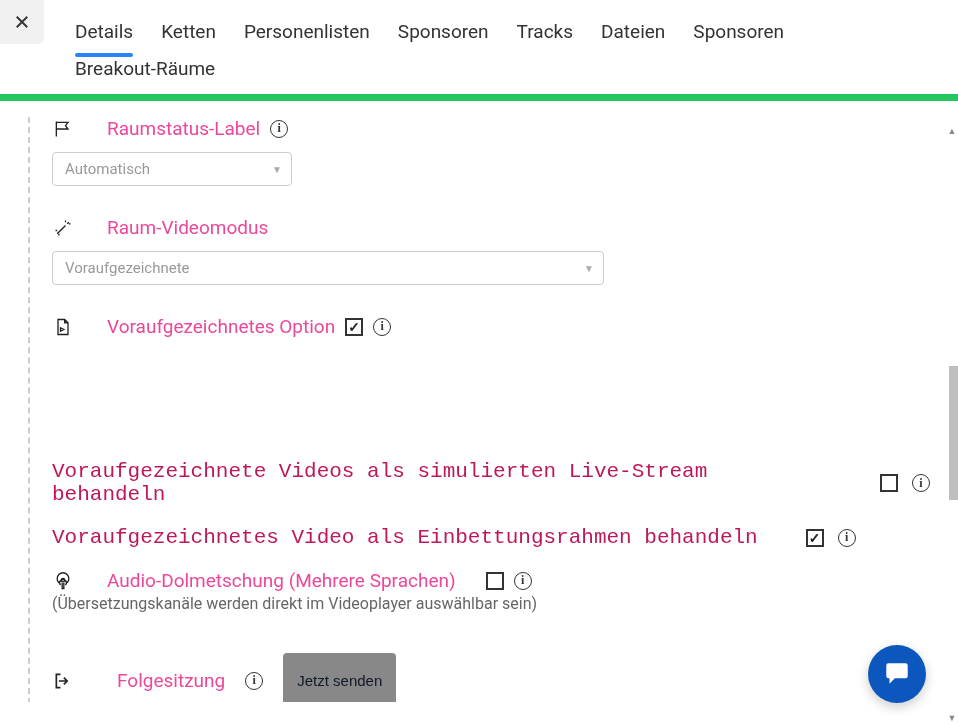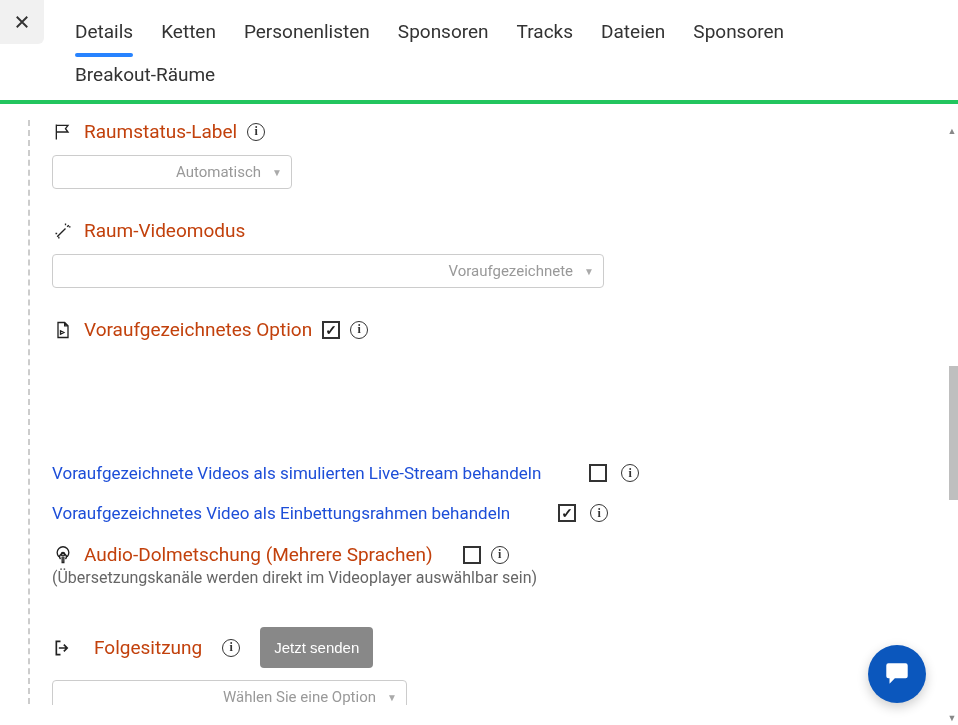--- a/index.html
+++ b/index.html
@@ -1,50 +1,50 @@
 <!DOCTYPE html>
 <html><head>
 <meta charset="utf-8">
 <style>
   * { box-sizing: border-box; margin: 0; padding: 0; }
   body { font-family: -apple-system, BlinkMacSystemFont, "Segoe UI", Roboto, "Helvetica Neue", Arial, sans-serif; background: #fff; width: 958px; height: 725px; overflow: hidden; position: relative; }
   
   .close-btn { position: absolute; top: 0; left: 0; width: 44px; height: 44px; background: #f1f1f1; border-bottom-right-radius: 6px; display: flex; align-items: center; justify-content: center; cursor: pointer; z-index: 10; }
   .close-btn svg { width: 18px; height: 18px; stroke: #333; stroke-width: 2.5; }
   
-  .tabs-container { border-bottom: 4px solid #22c55e; padding-left: 75px; padding-top: 20px; }
+  .tabs-container { border-bottom: 7px solid #22c55e; padding-left: 75px; padding-top: 20px; }
   .tabs { display: flex; flex-wrap: wrap; gap: 28px; }
   .tab { font-size: 19px; color: #333; padding-bottom: 14px; cursor: pointer; position: relative; }
   .tab.active::after { content: ''; position: absolute; bottom: 0; left: 0; right: 0; height: 4px; background: #2783ff; border-radius: 2px; }
-  .tab-row2 { margin-top: 6px; }
+  .tab-row2 { }
   
   .content { padding: 16px 28px 20px 28px; height: calc(725px - 124px); overflow-y: auto; position: relative; }
   .content-inner { border-left: 2px dashed #ccc; padding-left: 22px; }
   
   .section { margin-bottom: 30px; }
   .section-header { display: flex; align-items: center; gap: 10px; margin-bottom: 12px; }
   .section-icon { width: 22px; height: 22px; display: inline-flex; align-items: center; justify-content: center; flex-shrink: 0; }
   .section-icon svg { width: 20px; height: 20px; stroke: #222; fill: none; stroke-width: 1.6; }
-  .section-title { font-size: 19px; color: #c2410c; font-weight: 400; }
+  .section-title { font-size: 19px; color: #ec4899; font-weight: 400; margin-left: 23px; }
   .info-icon { width: 18px; height: 18px; border: 1.8px solid #333; border-radius: 50%; display: inline-flex; align-items: center; justify-content: center; font-size: 12px; font-weight: bold; color: #333; font-family: Georgia, serif; cursor: pointer; flex-shrink: 0; }
   
-  .select-wrap { position: relative; display: inline-block; text-align: right; }
+  .select-wrap { position: relative; display: inline-block; }
   .select { border: 1px solid #ccc; border-radius: 4px; padding: 7px 30px 7px 12px; font-size: 15px; color: #999; background: #fff; cursor: pointer; appearance: none; min-width: 240px; }
   .select.wide { width: 552px; }
   .select.mid { width: 355px; }
   .select-arrow { position: absolute; right: 10px; top: 50%; transform: translateY(-50%); pointer-events: none; font-size: 10px; color: #aaa; }
   
   .checkbox-row { display: flex; align-items: center; gap: 14px; margin-bottom: 20px; }
-  .checkbox-label { font-size: 17px; color: #1d4ed8; }
+  .checkbox-label { font-size: 21px; color: #be185d; font-family: Liberation Mono, monospace; }
   .checkbox { width: 18px; height: 18px; border: 2px solid #333; display: inline-flex; align-items: center; justify-content: center; cursor: pointer; flex-shrink: 0; }
   .checkbox.checked::after { content: '✓'; font-size: 14px; font-weight: bold; color: #222; line-height: 1; }
   
   .subtext { font-size: 16px; color: #666; margin-top: 2px; }
   
-  .btn { background: #888; color: #ffffff; border: none; border-radius: 4px; padding: 12px 14px; font-size: 15px; cursor: pointer; }
+  .btn { background: #888; color: #0f172a; border: none; border-radius: 4px; padding: 19px 14px; font-size: 15px; cursor: pointer; }
   
   .scrollbar-track { position: absolute; right: 0; top: 124px; width: 12px; height: 601px; background: transparent; }
   .scrollbar-thumb { position: absolute; right: 0; top: 242px; width: 9px; height: 134px; background: #bfbfbf; border-radius: 0; }
   .scrollbar-arrow { position: absolute; right: 1px; width: 10px; height: 10px; font-size: 9px; color: #888; text-align: center; }
   
   .chat-bubble { position: absolute; bottom: 22px; right: 32px; width: 58px; height: 58px; background: #0b57bd; border-radius: 50%; display: flex; align-items: center; justify-content: center; cursor: pointer; box-shadow: 0 4px 12px rgba(0,0,0,0.2); }
   .chat-bubble svg { width: 30px; height: 30px; fill: #fff; }
   
   .spacer-lg { height: 80px; }
   

